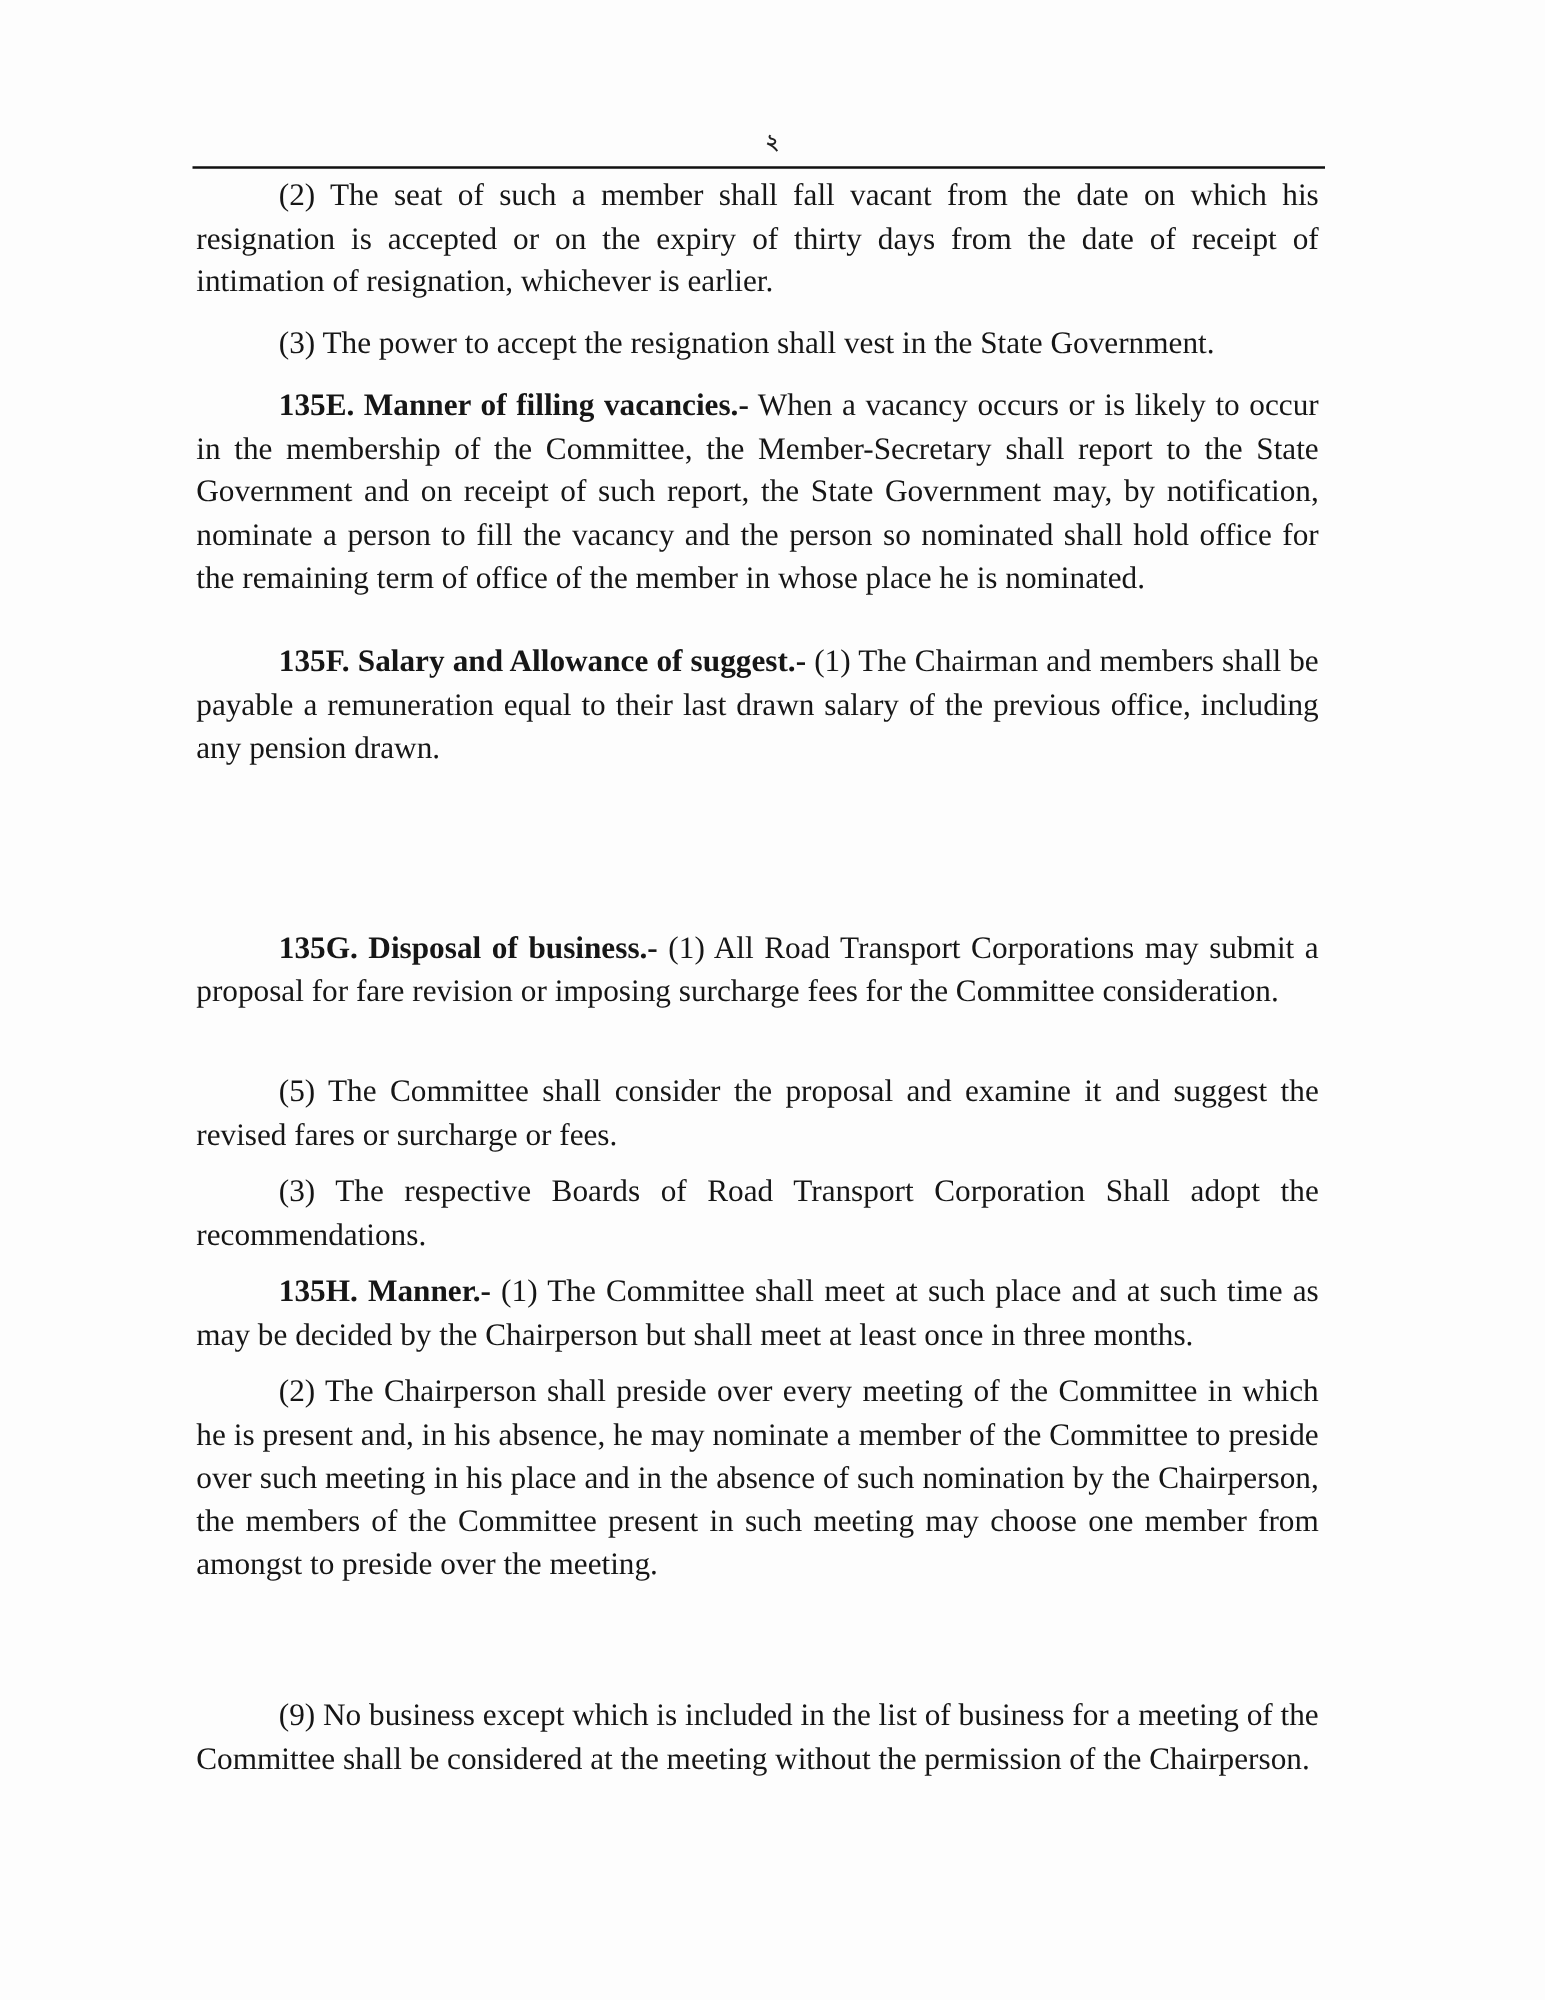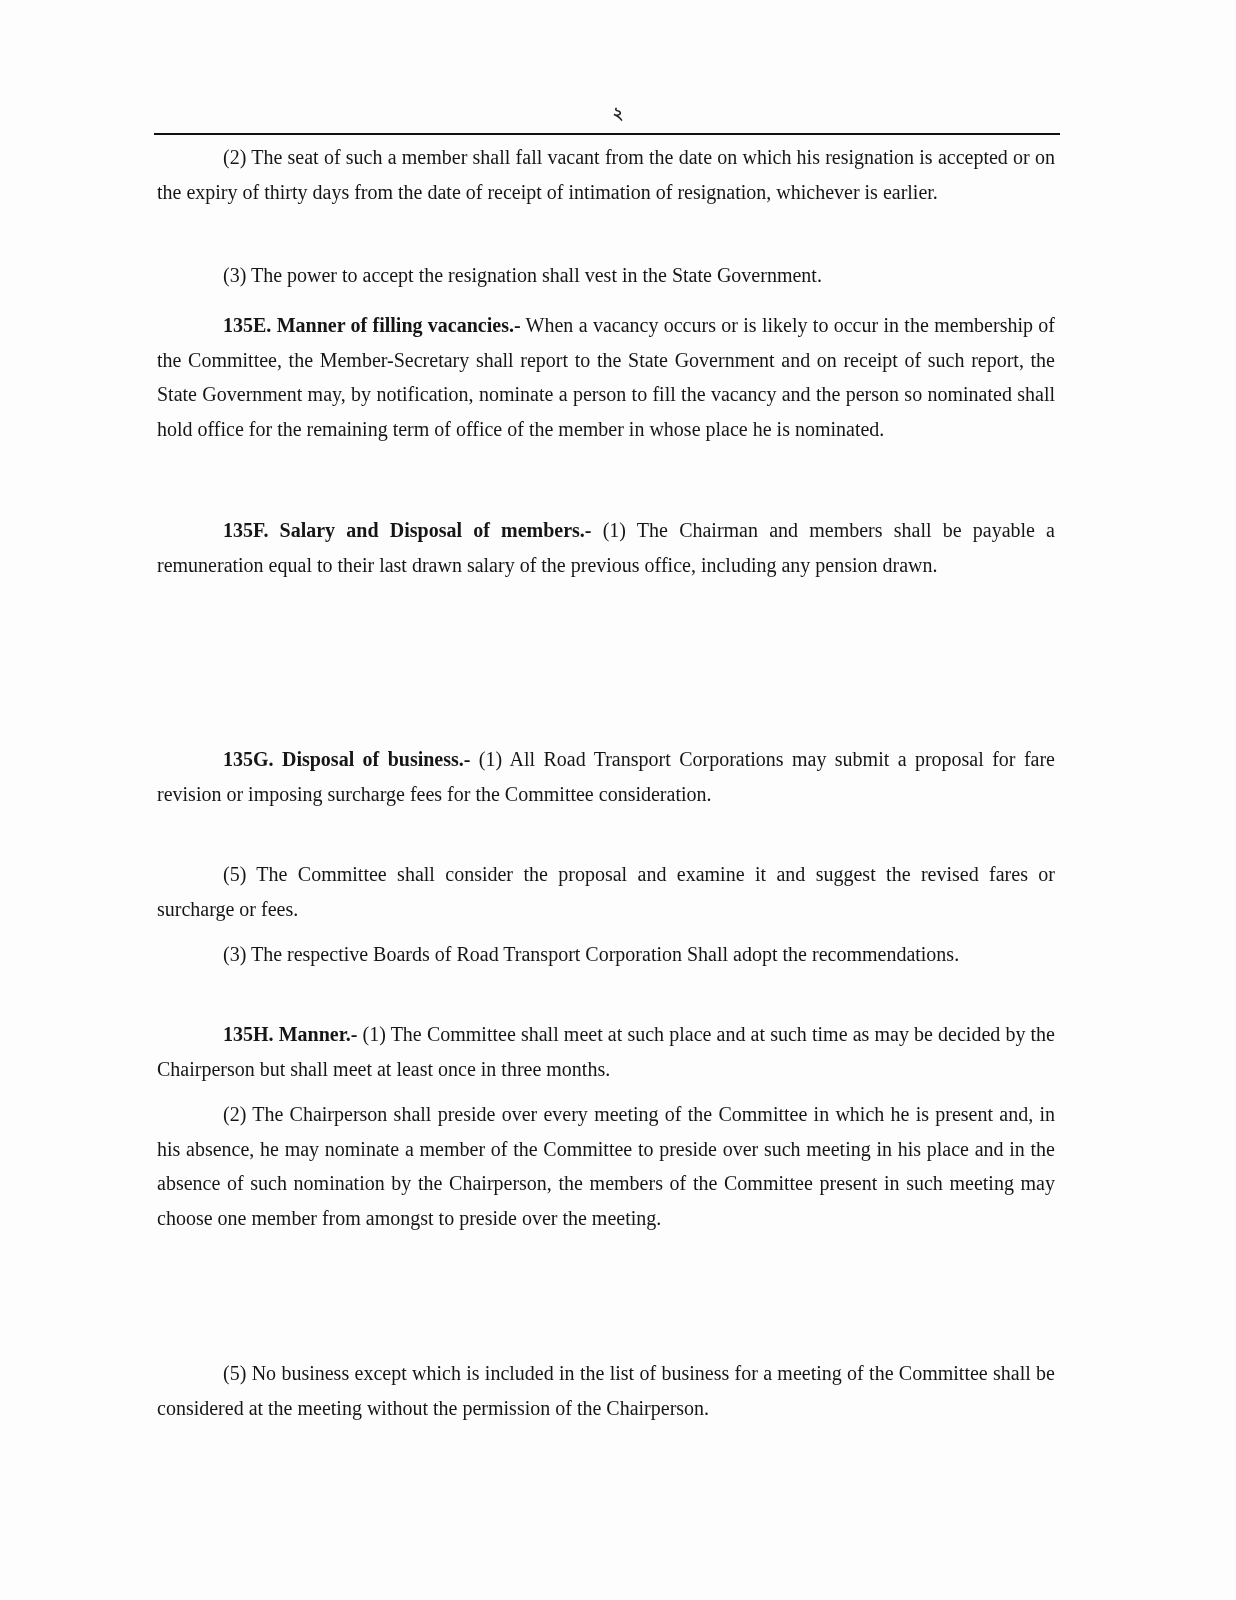--- a/index.html
+++ b/index.html
@@ -8,21 +8,21 @@
   .page-number {
     position: absolute; top: 100px; left: 0; width: 1236px; text-align: center;
     font-family: "DejaVu Serif", serif; font-size: 17px; color: #222; font-weight: bold;
   }
   .rule {
     position: absolute; top: 133px; left: 154px; width: 906px; height: 0;
     border-top: 2px solid #111;
   }
   .body {
     position: absolute; left: 157px; width: 898px;
-    font-family: "Liberation Serif", serif; font-size: 20px; line-height: 34.5px;
+    font-family: "Liberation Serif", serif; font-size: 25px; line-height: 34.5px;
     color: #161616; text-align: justify;
   }
   .para { margin: 0; text-indent: 66px; text-align: justify; }
   .para b { font-weight: bold; }
 </style>
 </head>
 <body>
 
 <div class="page">
   <div class="page-number">২</div>
@@ -31,33 +31,33 @@
   <div class="body" style="top:140px">
     <p class="para"><b></b><span>(2) The seat of such a member shall fall vacant from the date on which his resignation is accepted or on the expiry of thirty days from the date of receipt of intimation of resignation, whichever is earlier.</span></p>
   </div>
   <div class="body" style="top:258px">
     <p class="para"><b></b><span>(3) The power to accept the resignation shall vest in the State Government.</span></p>
   </div>
   <div class="body" style="top:308px">
     <p class="para"><b>135E. Manner of filling vacancies.-</b><span> When a vacancy occurs or is likely to occur in the membership of the Committee, the Member-Secretary shall report to the State Government and on receipt of such report, the State Government may, by notification, nominate a person to fill the vacancy and the person so nominated shall hold office for the remaining term of office of the member in whose place he is nominated.</span></p>
   </div>
   <div class="body" style="top:513px">
-    <p class="para"><b>135F. Salary and Disposal of members.-</b><span> (1) The Chairman and members shall be payable a remuneration equal to their last drawn salary of the previous office, including any pension drawn.</span></p>
+    <p class="para"><b>135F. Salary and Allowance of suggest.-</b><span> (1) The Chairman and members shall be payable a remuneration equal to their last drawn salary of the previous office, including any pension drawn.</span></p>
   </div>
   <div class="body" style="top:742px">
     <p class="para"><b>135G. Disposal of business.-</b><span> (1) All Road Transport Corporations may submit a proposal for fare revision or imposing surcharge fees for the Committee consideration.</span></p>
   </div>
   <div class="body" style="top:857px">
     <p class="para"><b></b><span>(5) The Committee shall consider the proposal and examine it and suggest the revised fares or surcharge or fees.</span></p>
   </div>
   <div class="body" style="top:937px">
     <p class="para"><b></b><span>(3) The respective Boards of Road Transport Corporation Shall adopt the recommendations.</span></p>
   </div>
   <div class="body" style="top:1017px">
     <p class="para"><b>135H. Manner.-</b><span> (1) The Committee shall meet at such place and at such time as may be decided by the Chairperson but shall meet at least once in three months.</span></p>
   </div>
   <div class="body" style="top:1097px">
     <p class="para"><b></b><span>(2) The Chairperson shall preside over every meeting of the Committee in which he is present and, in his absence, he may nominate a member of the Committee to preside over such meeting in his place and in the absence of such nomination by the Chairperson, the members of the Committee present in such meeting may choose one member from amongst to preside over the meeting.</span></p>
   </div>
   <div class="body" style="top:1356px">
-    <p class="para"><b></b><span>(5) No business except which is included in the list of business for a meeting of the Committee shall be considered at the meeting without the permission of the Chairperson.</span></p>
+    <p class="para"><b></b><span>(9) No business except which is included in the list of business for a meeting of the Committee shall be considered at the meeting without the permission of the Chairperson.</span></p>
   </div>
 </div>
 
 </body></html>

